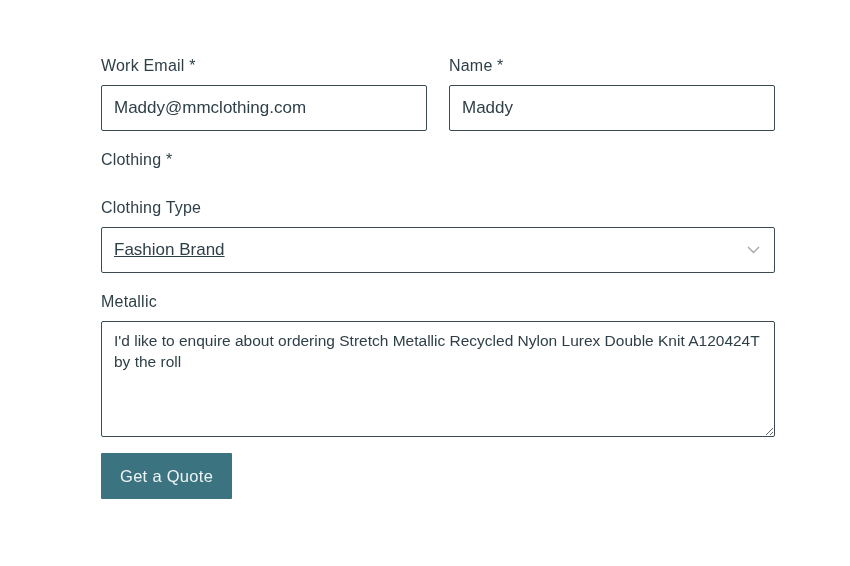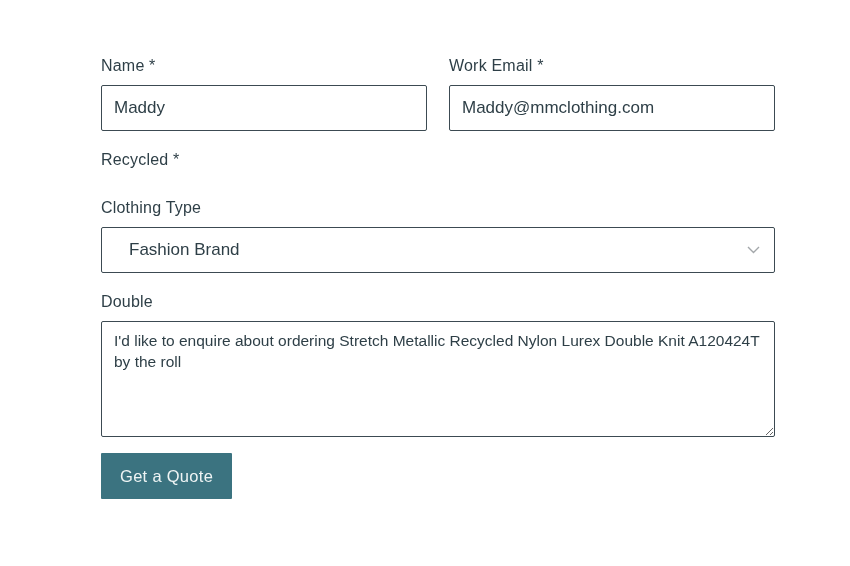--- a/index.html
+++ b/index.html
@@ -49,24 +49,25 @@
   }
   .field input[type="text"] {
     height: 46px;
     padding: 0 12px;
     font-size: 17px;
   }
   .field .select-box {
     height: 46px;
     display: flex;
     align-items: center;
-    padding: 0 27px;
+    padding: 0 12px;
     font-size: 17px;
     position: relative;
     cursor: pointer;
+    text-decoration: underline;
   }
   .select-box .chevron {
     position: absolute;
     right: 14px;
     top: 50%;
     transform: translateY(-50%);
     display: flex;
     align-items: center;
   }
   .field textarea {
@@ -94,47 +95,47 @@
   }
 </style>
 </head>
 <body>
 
 <div class="page">
   <form class="quote-form">
 
     <div class="row">
       <div class="field">
+        <label>Work Email *</label>
+        <input type="text" value="Maddy@mmclothing.com" style="">
+      </div>
+      <div class="field">
         <label>Name *</label>
         <input type="text" value="Maddy" style="">
-      </div>
-      <div class="field">
-        <label>Work Email *</label>
-        <input type="text" value="Maddy@mmclothing.com" style="">
       </div>
     </div>
 
     <div class="field">
-      <label>Recycled *</label>
+      <label>Clothing *</label>
     </div>
 
     <div class="field">
       <label>Clothing Type</label>
       <div class="select-box" role="combobox" aria-expanded="false">
         <span>Fashion Brand</span>
         <span class="chevron">
           <svg width="13" height="8" viewBox="0 0 13 8" fill="none">
             <path d="M1 1 L6.5 6.5 L12 1" stroke="#a3a7aa" stroke-width="1.4" fill="none"></path>
           </svg>
         </span>
       </div>
     </div>
 
     <div class="field">
-      <label>Double</label>
+      <label>Metallic</label>
       <textarea style="">I'd like to enquire about ordering Stretch Metallic Recycled Nylon Lurex Double Knit A120424T by the roll</textarea>
     </div>
 
     <div class="submit-row">
       <button type="submit" class="submit-btn">Get a Quote</button>
     </div>
 
   </form>
 </div>
 

